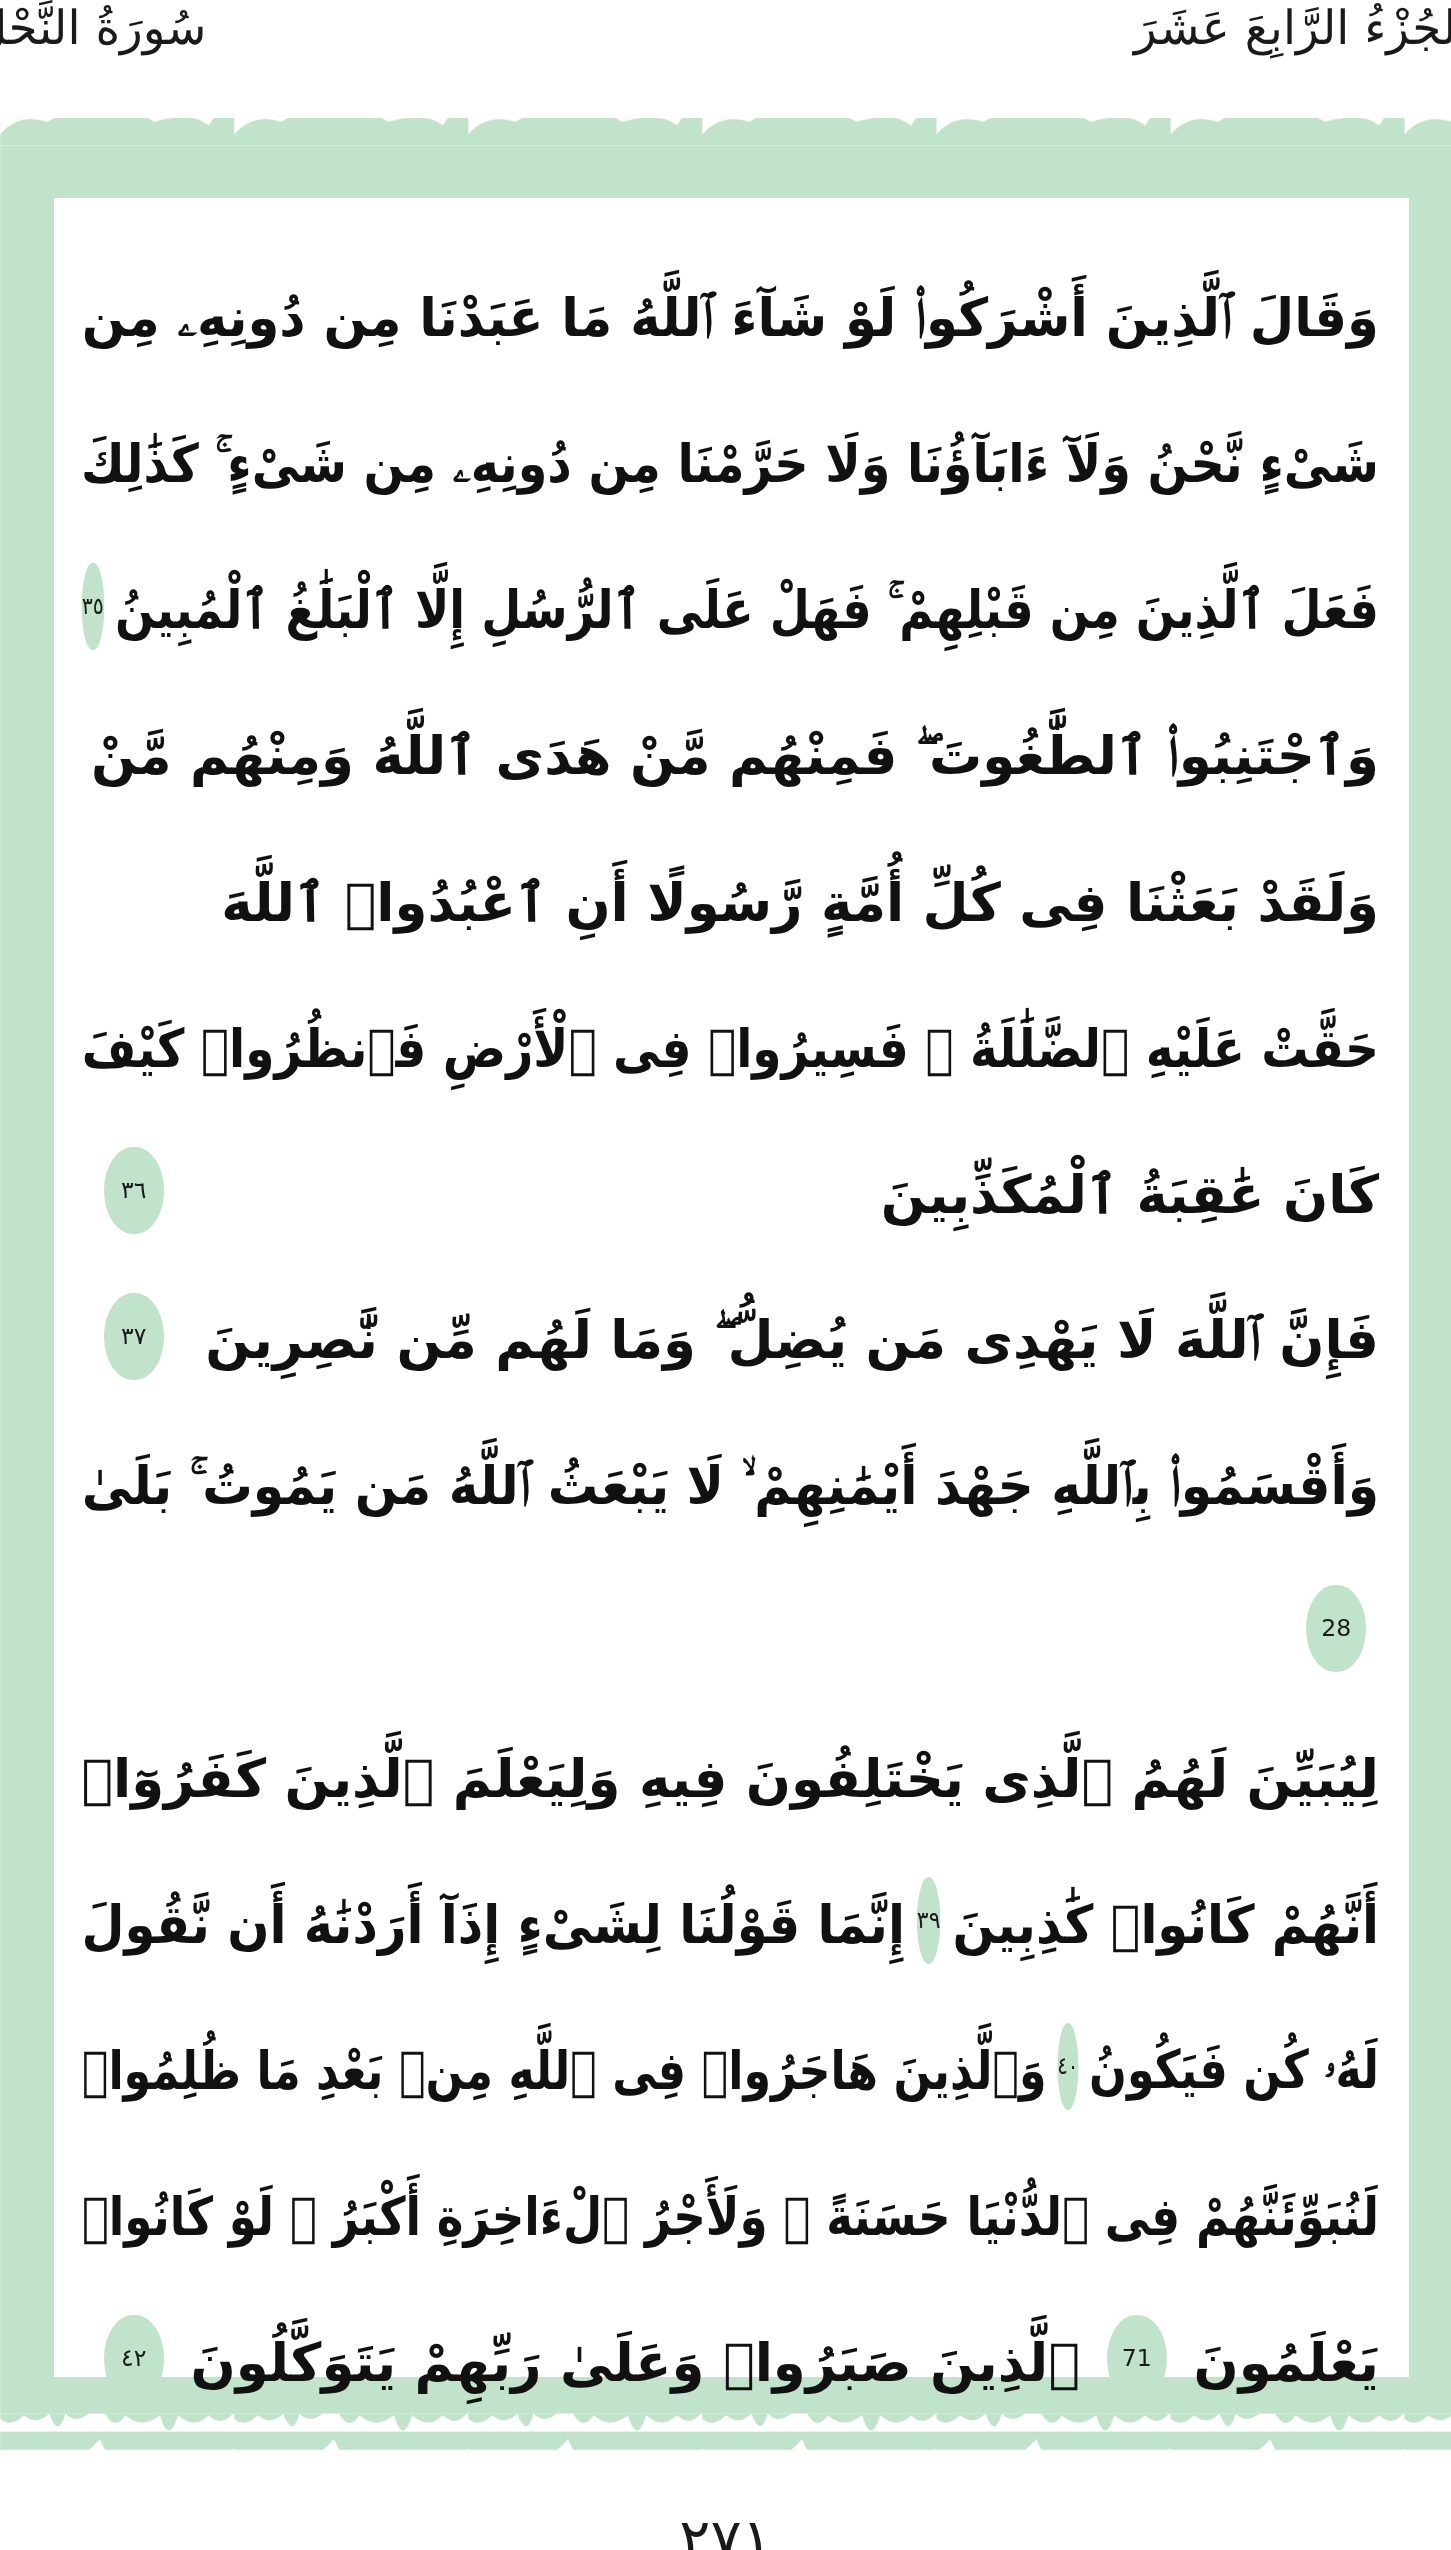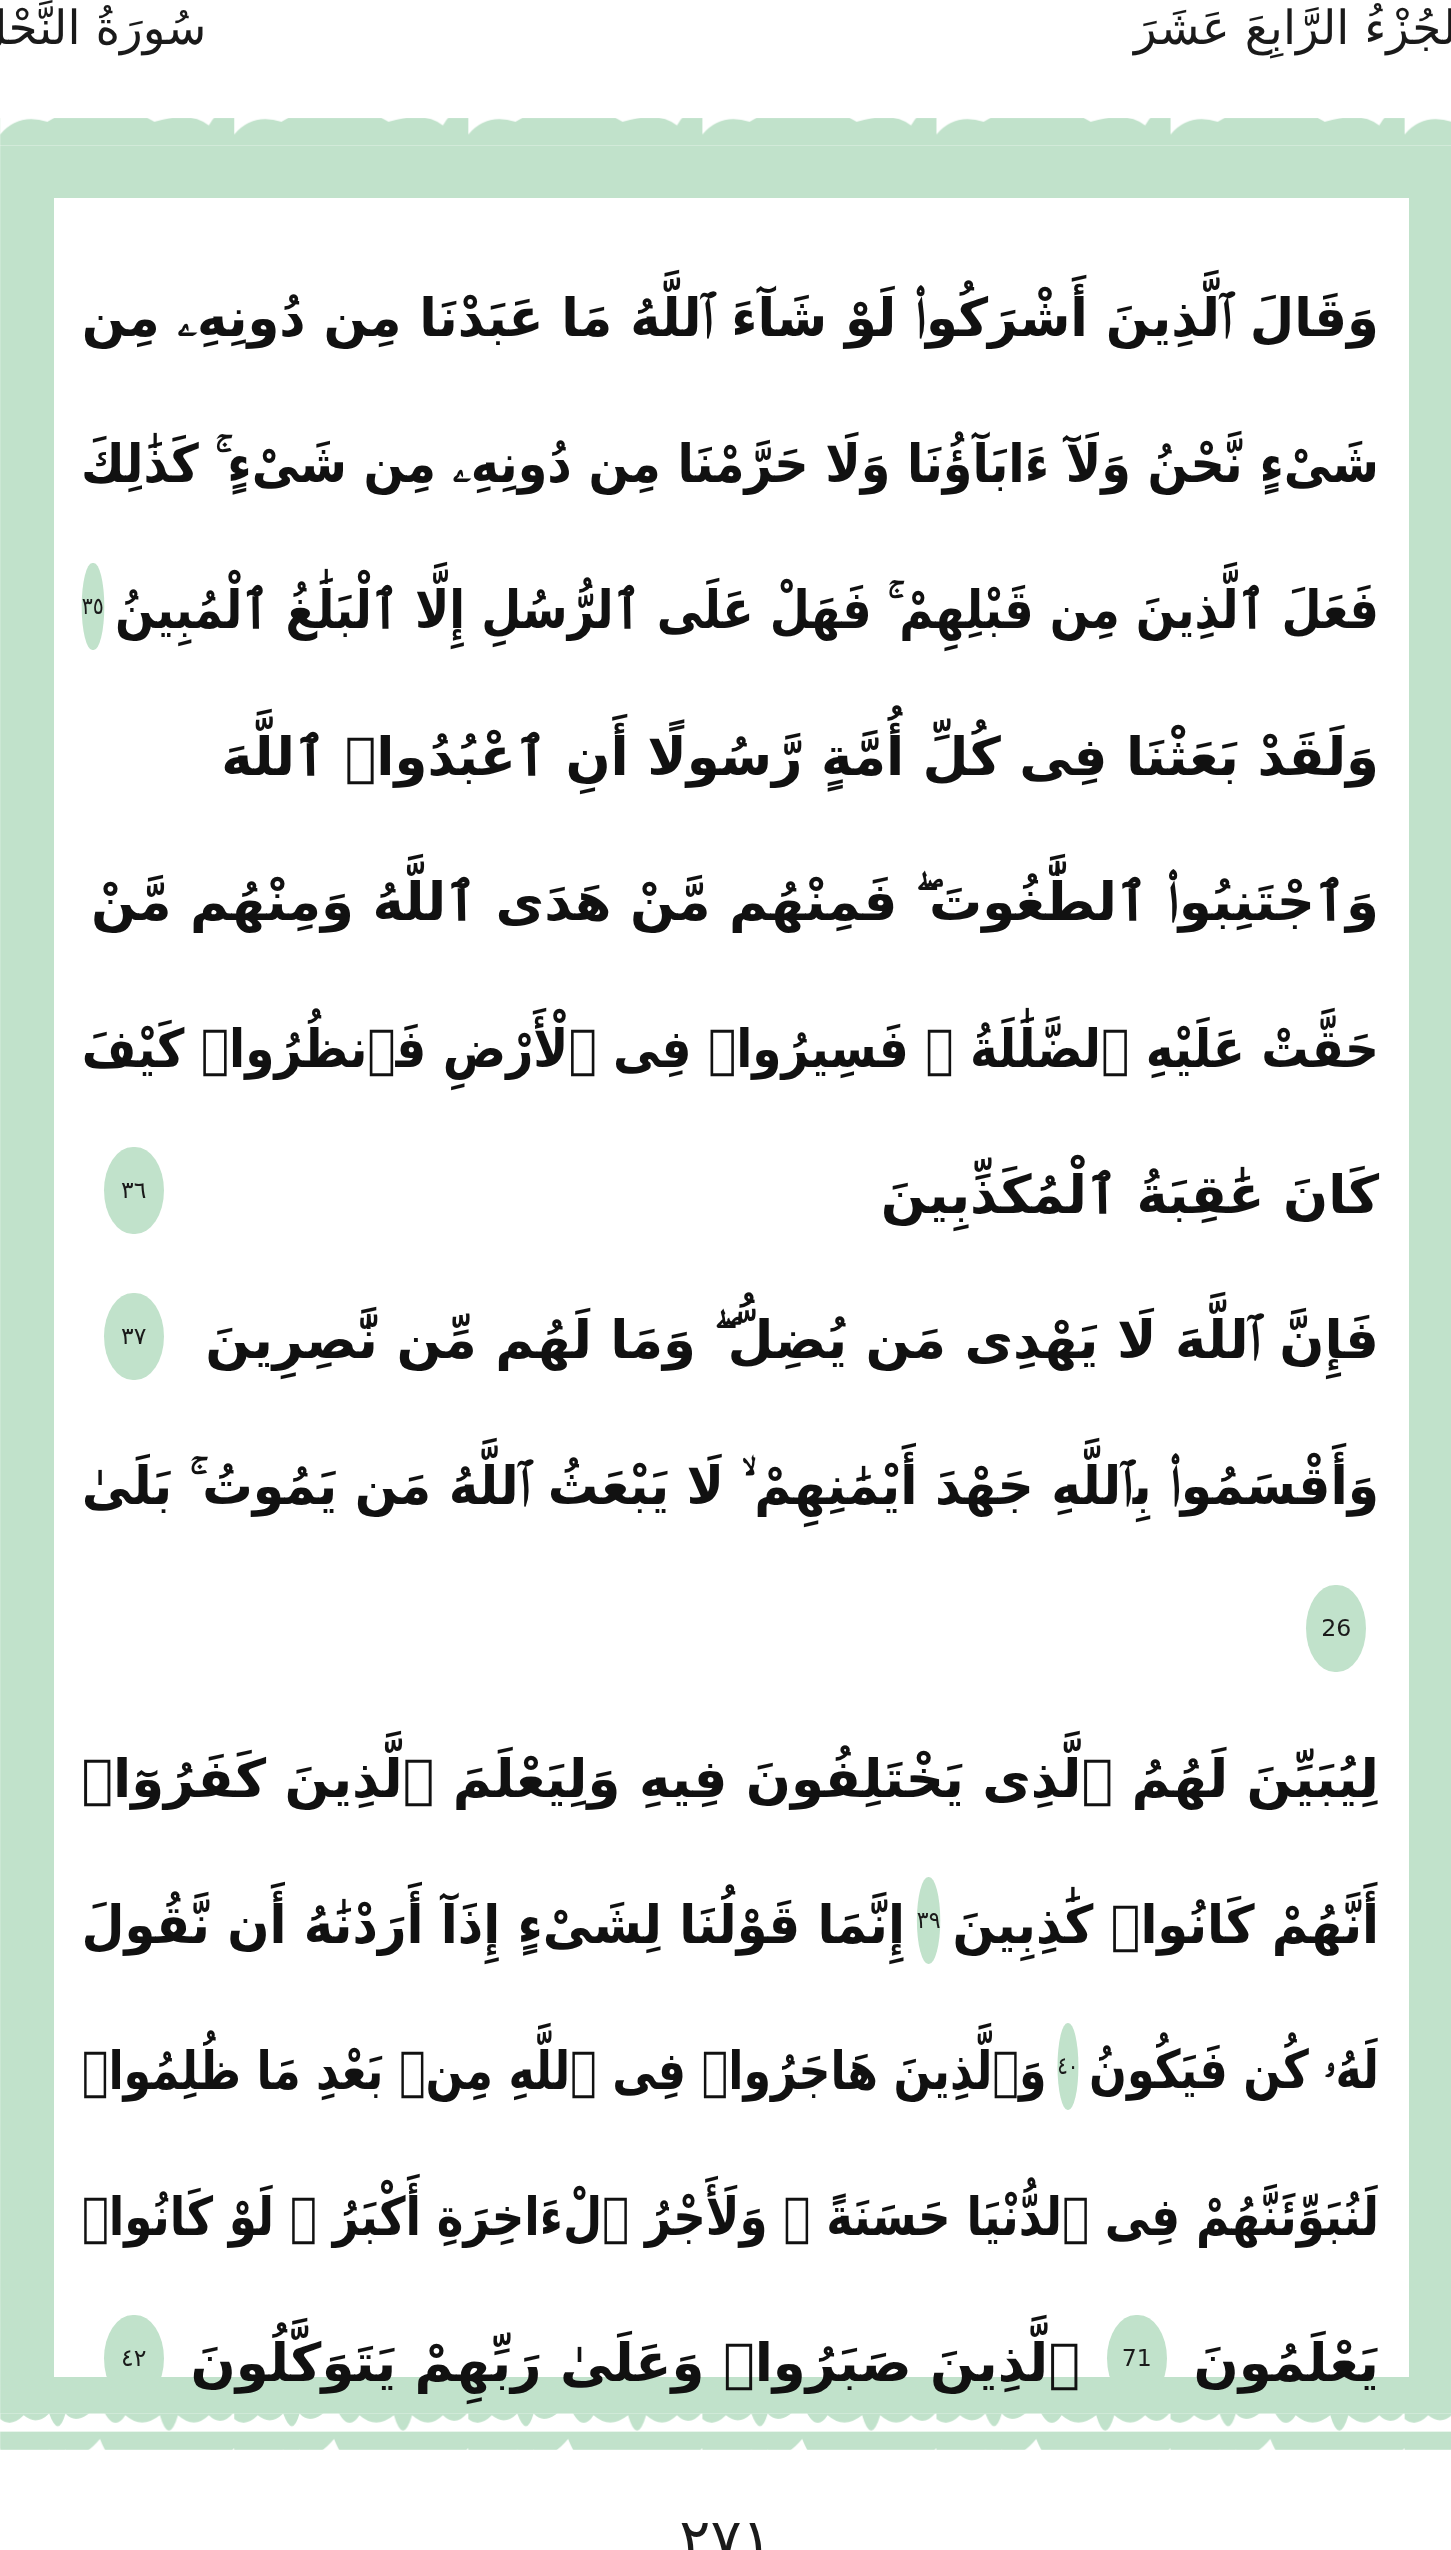--- a/index.html
+++ b/index.html
@@ -79,41 +79,41 @@
       <span class="seg">وَقَالَ ٱلَّذِينَ أَشْرَكُوا۟ لَوْ شَآءَ ٱللَّهُ مَا عَبَدْنَا مِن دُونِهِۦ مِن</span>
     </div>
     <div class="line" style="justify-content: flex-start; transform-origin: right center; transform: scaleX(0.900444); width: 1431px; margin-right: 0px;">
       <span class="seg">شَىْءٍ نَّحْنُ وَلَآ ءَابَآؤُنَا وَلَا حَرَّمْنَا مِن دُونِهِۦ مِن شَىْءٍ ۚ كَذَٰلِكَ</span>
     </div>
     <div class="line" style="justify-content: flex-start; transform-origin: right center; transform: scaleX(0.870098); width: 1481px; margin-right: 0px;">
       <span class="seg">فَعَلَ ٱلَّذِينَ مِن قَبْلِهِمْ ۚ فَهَلْ عَلَى ٱلرُّسُلِ إِلَّا ٱلْبَلَٰغُ ٱلْمُبِينُ</span>
       <span class="ayah">٣٥</span>
     </div>
     <div class="line" style="justify-content: space-between;">
-      <span class="seg">وَلَقَدْ بَعَثْنَا فِى كُلِّ أُمَّةٍ رَّسُولًا أَنِ ٱعْبُدُوا۟ ٱللَّهَ</span>
+      <span class="seg">وَٱجْتَنِبُوا۟ ٱلطَّٰغُوتَ ۖ فَمِنْهُم مَّنْ هَدَى ٱللَّهُ وَمِنْهُم مَّنْ</span>
     </div>
     <div class="line" style="justify-content: space-between;">
-      <span class="seg">وَٱجْتَنِبُوا۟ ٱلطَّٰغُوتَ ۖ فَمِنْهُم مَّنْ هَدَى ٱللَّهُ وَمِنْهُم مَّنْ</span>
+      <span class="seg">وَلَقَدْ بَعَثْنَا فِى كُلِّ أُمَّةٍ رَّسُولًا أَنِ ٱعْبُدُوا۟ ٱللَّهَ</span>
     </div>
     <div class="line" style="justify-content: flex-start; transform-origin: right center; transform: scaleX(0.888611); width: 1450px; margin-right: 0px;">
       <span class="seg">حَقَّتْ عَلَيْهِ ٱلضَّلَٰلَةُ ۚ فَسِيرُوا۟ فِى ٱلْأَرْضِ فَٱنظُرُوا۟ كَيْفَ</span>
     </div>
     <div class="line" style="justify-content: space-between;">
       <span class="seg">كَانَ عَٰقِبَةُ ٱلْمُكَذِّبِينَ</span>
       <span class="ayah">٣٦</span>
     </div>
     <div class="line" style="justify-content: space-between;">
       <span class="seg">فَإِنَّ ٱللَّهَ لَا يَهْدِى مَن يُضِلُّ ۖ وَمَا لَهُم مِّن نَّٰصِرِينَ</span>
       <span class="ayah">٣٧</span>
     </div>
     <div class="line" style="justify-content: flex-start; transform-origin: right center; transform: scaleX(0.950469); width: 1355px; margin-right: 0px;">
       <span class="seg">وَأَقْسَمُوا۟ بِٱللَّهِ جَهْدَ أَيْمَٰنِهِمْ ۙ لَا يَبْعَثُ ٱللَّهُ مَن يَمُوتُ ۚ بَلَىٰ</span>
     </div>
     <div class="line" style="justify-content: space-between;">
-      <span class="ayah">26</span>
+      <span class="ayah">28</span>
     </div>
     <div class="line" style="justify-content: space-between; text-align: right;">
       <span class="seg">لِيُبَيِّنَ لَهُمُ ٱلَّذِى يَخْتَلِفُونَ فِيهِ وَلِيَعْلَمَ ٱلَّذِينَ كَفَرُوٓا۟</span>
     </div>
     <div class="line" style="justify-content: flex-start; transform-origin: right center; transform: scaleX(0.935441); width: 1377px; margin-right: 0px;">
       <span class="seg">أَنَّهُمْ كَانُوا۟ كَٰذِبِينَ</span>
       <span class="ayah">٣٩</span>
       <span class="seg">إِنَّمَا قَوْلُنَا لِشَىْءٍ إِذَآ أَرَدْنَٰهُ أَن نَّقُولَ</span>
     </div>
     <div class="line" style="justify-content: flex-start; transform-origin: right center; transform: scaleX(0.837264); width: 1539px; margin-right: 0px;">

